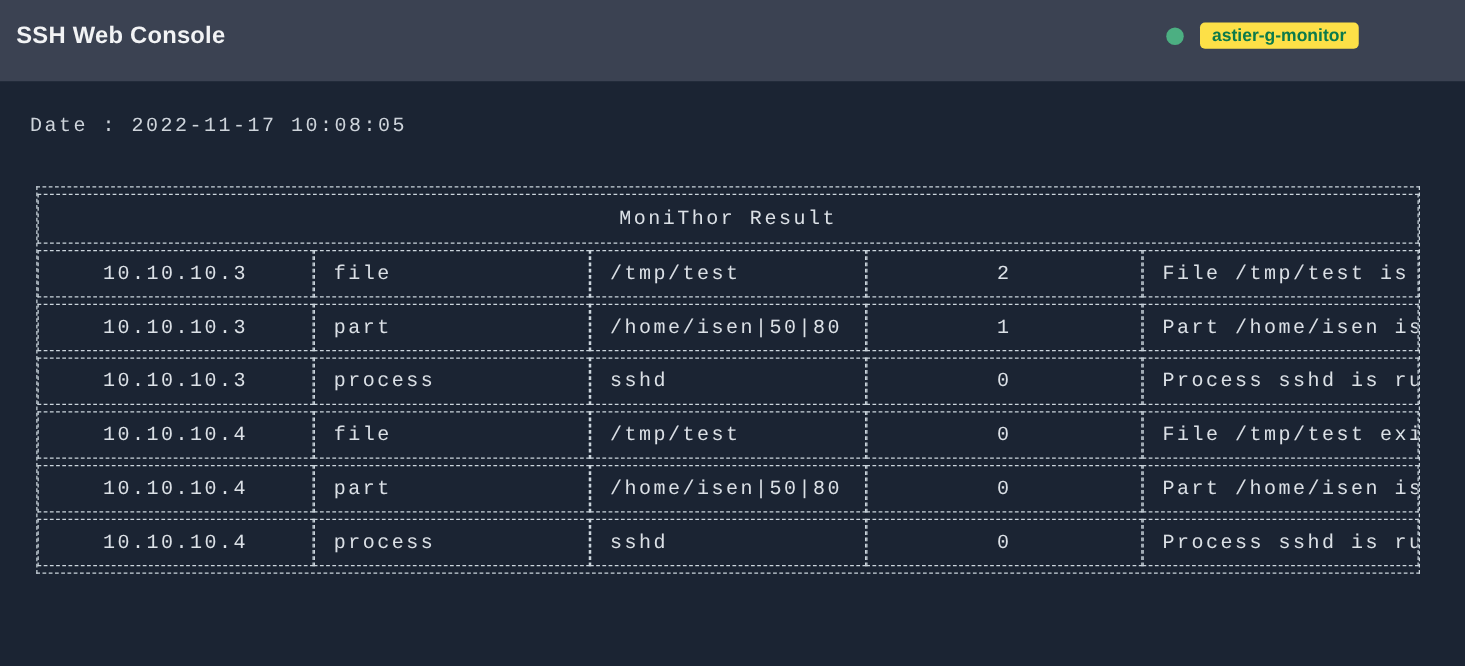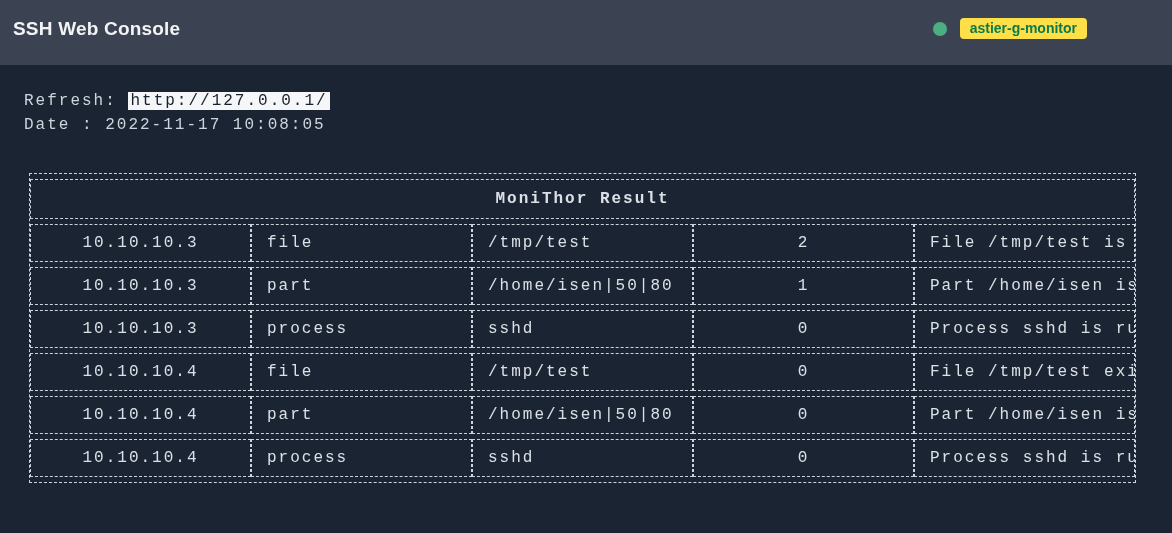--- a/index.html
+++ b/index.html
@@ -74,21 +74,21 @@
     border: 1px dashed #ccd5dd;
     color: #dbe0e6;
     font-size: 16px;
     letter-spacing: 2px;
     font-weight: normal;
     padding: 9px 15px;
     overflow: hidden;
     white-space: nowrap;
   }
   table.monitor th {
-    font-weight: bold;
+    font-weight: normal;
     text-align: center;
     padding: 10px 31px;
   }
   td.c1 { width: 155px; text-align: center; }
   td.c2 { width: 125px; }
   td.c3 { width: 223px; font-family: Liberation Mono, monospace; }
   td.c4 { width: 45px; text-align: center; padding: 9px 2px; }
   td.c5 { }
 </style>
 </head>
@@ -97,21 +97,20 @@
 <div class="page">
 
   <div class="header-bar">
     <div class="page-title">SSH Web Console</div>
     <div class="status-dot"></div>
     <div class="host-badge">astier-g-monitor</div>
   </div>
 
   <div class="content">
 
-    <div class="info-line"><span>Refresh: </span><a class="url-link" href="#">http://127.0.0.1/</a></div>
 
     <div class="info-line">Date : 2022-11-17 10:08:05</div>
 
     <table class="monitor">
       <thead>
         <tr>
           <th colspan="5">MoniThor Result</th>
         </tr>
       </thead>
       <tbody id="table-body">

